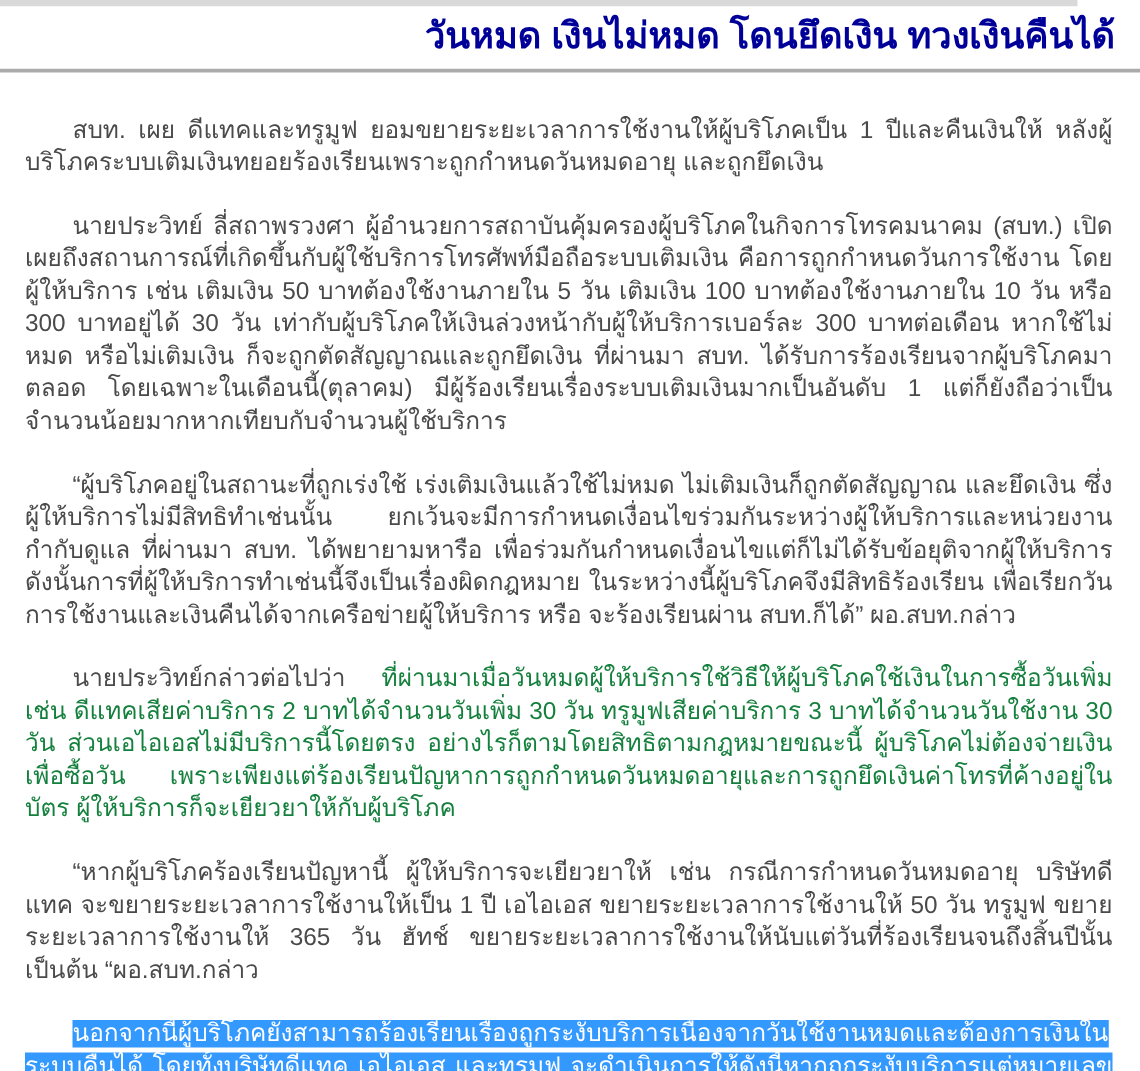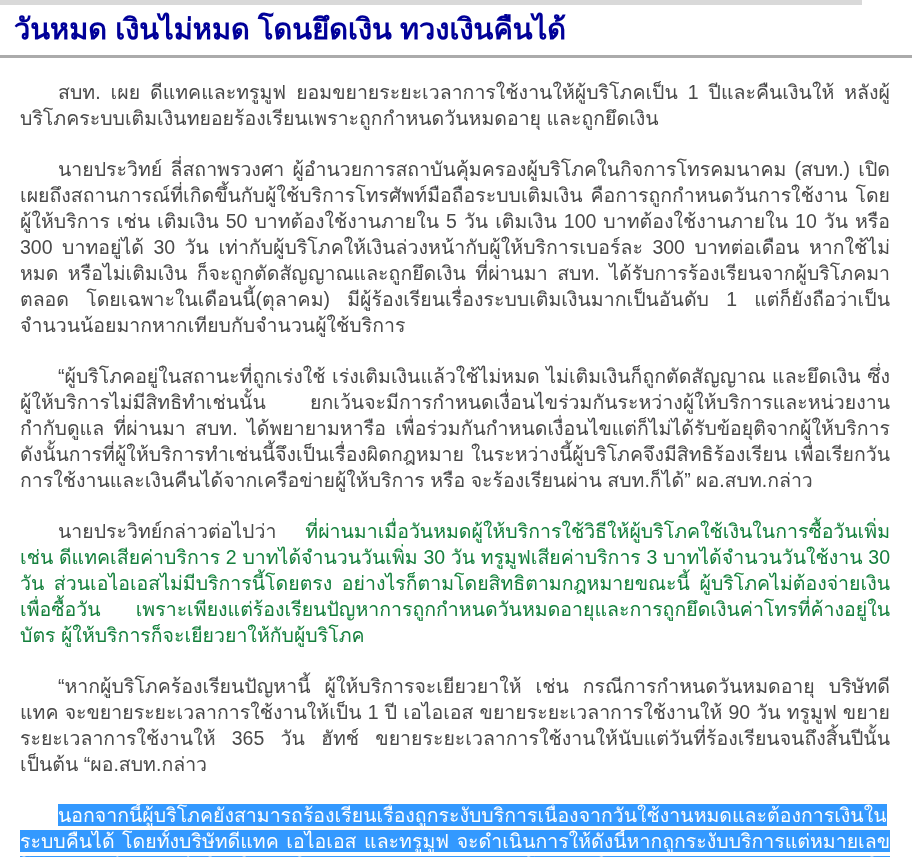--- a/index.html
+++ b/index.html
@@ -20,38 +20,39 @@
     height: 5px;
     background: #d9d9d9;
   }
   h1.article-title {
     margin: 7px 20px 9px 14px;
     font-size: 29px;
     line-height: 34px;
     font-weight: bold;
     color: #000099;
     letter-spacing: 0;
+    text-align: right;
   }
   hr.title-divider {
     border: none;
     border-top: 3px solid #ababab;
     margin: 0;
   }
   p.para {
     margin: 25px 0;
     padding: 0 22px 0 20px;
     font-size: 19.5px;
     line-height: 26px;
     color: #4a4a4a;
     text-indent: 38px;
     text-align: justify;
     text-justify: inter-word;
   }
   p.para.first {
-    margin-top: 21px;
+    margin-top: 33px;
   }
   .magenta-text {
     color: #15803d;
   }
   .selected-text {
     background: #3399ff;
     color: #ffffff;
   }
 </style>
 </head>
@@ -66,17 +67,17 @@
   <hr class="title-divider">
 
   <p class="para first">สบท. เผย ดีแทคและทรูมูฟ ยอมขยายระยะเวลาการใช้งานให้ผู้บริโภคเป็น 1 ปีและคืนเงินให้ หลังผู้บริโภคระบบเติมเงินทยอยร้องเรียนเพราะถูกกำหนดวันหมดอายุ และถูกยึดเงิน</p>
 
   <p class="para">นายประวิทย์ ลี่สถาพรวงศา ผู้อำนวยการสถาบันคุ้มครองผู้บริโภคในกิจการโทรคมนาคม (สบท.) เปิดเผยถึงสถานการณ์ที่เกิดขึ้นกับผู้ใช้บริการโทรศัพท์มือถือระบบเติมเงิน คือการถูกกำหนดวันการใช้งาน โดยผู้ให้บริการ เช่น เติมเงิน 50 บาทต้องใช้งานภายใน 5 วัน เติมเงิน 100 บาทต้องใช้งานภายใน 10 วัน หรือ 300 บาทอยู่ได้ 30 วัน เท่ากับผู้บริโภคให้เงินล่วงหน้ากับผู้ให้บริการเบอร์ละ 300 บาทต่อเดือน หากใช้ไม่หมด หรือไม่เติมเงิน ก็จะถูกตัดสัญญาณและถูกยึดเงิน ที่ผ่านมา สบท. ได้รับการร้องเรียนจากผู้บริโภคมาตลอด โดยเฉพาะในเดือนนี้(ตุลาคม) มีผู้ร้องเรียนเรื่องระบบเติมเงินมากเป็นอันดับ 1 แต่ก็ยังถือว่าเป็นจำนวนน้อยมากหากเทียบกับจำนวนผู้ใช้บริการ</p>
 
   <p class="para">“ผู้บริโภคอยู่ในสถานะที่ถูกเร่งใช้ เร่งเติมเงินแล้วใช้ไม่หมด ไม่เติมเงินก็ถูกตัดสัญญาณ และยึดเงิน ซึ่งผู้ให้บริการไม่มีสิทธิทำเช่นนั้น ยกเว้นจะมีการกำหนดเงื่อนไขร่วมกันระหว่างผู้ให้บริการและหน่วยงานกำกับดูแล ที่ผ่านมา สบท. ได้พยายามหารือ เพื่อร่วมกันกำหนดเงื่อนไขแต่ก็ไม่ได้รับข้อยุติจากผู้ให้บริการ ดังนั้นการที่ผู้ให้บริการทำเช่นนี้จึงเป็นเรื่องผิดกฎหมาย ในระหว่างนี้ผู้บริโภคจึงมีสิทธิร้องเรียน เพื่อเรียกวันการใช้งานและเงินคืนได้จากเครือข่ายผู้ให้บริการ หรือ จะร้องเรียนผ่าน สบท.ก็ได้” ผอ.สบท.กล่าว</p>
 
   <p class="para"><span>นายประวิทย์กล่าวต่อไปว่า </span><span class="magenta-text">ที่ผ่านมาเมื่อวันหมดผู้ให้บริการใช้วิธีให้ผู้บริโภคใช้เงินในการซื้อวันเพิ่ม เช่น ดีแทคเสียค่าบริการ 2 บาทได้จำนวนวันเพิ่ม 30 วัน ทรูมูฟเสียค่าบริการ 3 บาทได้จำนวนวันใช้งาน 30 วัน ส่วนเอไอเอสไม่มีบริการนี้โดยตรง อย่างไรก็ตามโดยสิทธิตามกฎหมายขณะนี้ ผู้บริโภคไม่ต้องจ่ายเงินเพื่อซื้อวัน เพราะเพียงแต่ร้องเรียนปัญหาการถูกกำหนดวันหมดอายุและการถูกยึดเงินค่าโทรที่ค้างอยู่ในบัตร ผู้ให้บริการก็จะเยียวยาให้กับผู้บริโภค</span></p>
 
-  <p class="para">“หากผู้บริโภคร้องเรียนปัญหานี้ ผู้ให้บริการจะเยียวยาให้ เช่น กรณีการกำหนดวันหมดอายุ บริษัทดีแทค จะขยายระยะเวลาการใช้งานให้เป็น 1 ปี เอไอเอส ขยายระยะเวลาการใช้งานให้ 90 วัน ทรูมูฟ ขยายระยะเวลาการใช้งานให้ 365 วัน ฮัทช์ ขยายระยะเวลาการใช้งานให้นับแต่วันที่ร้องเรียนจนถึงสิ้นปีนั้น เป็นต้น “ผอ.สบท.กล่าว</p>
+  <p class="para">“หากผู้บริโภคร้องเรียนปัญหานี้ ผู้ให้บริการจะเยียวยาให้ เช่น กรณีการกำหนดวันหมดอายุ บริษัทดีแทค จะขยายระยะเวลาการใช้งานให้เป็น 1 ปี เอไอเอส ขยายระยะเวลาการใช้งานให้ 50 วัน ทรูมูฟ ขยายระยะเวลาการใช้งานให้ 365 วัน ฮัทช์ ขยายระยะเวลาการใช้งานให้นับแต่วันที่ร้องเรียนจนถึงสิ้นปีนั้น เป็นต้น “ผอ.สบท.กล่าว</p>
 
   <p class="para"><span class="selected-text">นอกจากนี้ผู้บริโภคยังสามารถร้องเรียนเรื่องถูกระงับบริการเนื่องจากวันใช้งานหมดและต้องการเงินในระบบคืนได้ โดยทั้งบริษัทดีแทค เอไอเอส และทรูมูฟ จะดำเนินการให้ดังนี้หากถูกระงับบริการแต่หมายเลขโทรศัพท์ยังไม่ถูกนำไปให้ผู้ใช้รายใหม่ บริษัทจะเปิดสัญญาณโทรศัพท์ให้ตามปกติ และคืนเงินคงเหลือในระบบให้เต็มจำนวน แต่หากหมายเลขโทรศัพท์ถูกนำกลับไปใช้ใหม่แล้ว บริษัทจะคืนเงินคงเหลือให้กับผู้ร้องเต็มจำนวน หรือคืนเงินเข้าหมายเลขอื่นในเครือข่ายเดียวกันที่ผู้ร้องใช้งานอยู่</span></p>
 
 </div>
 
 </body></html>

